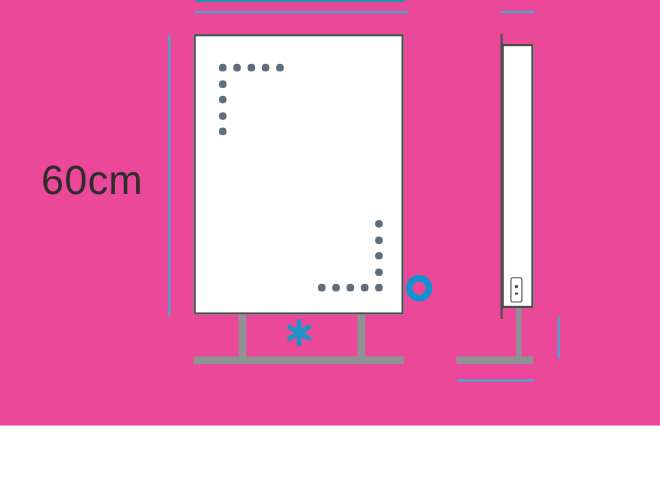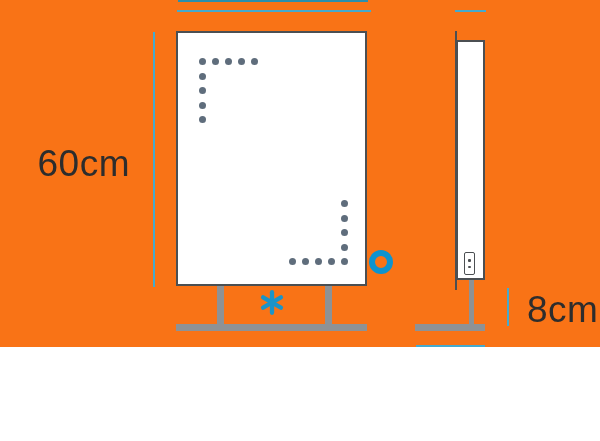--- a/index.html
+++ b/index.html
@@ -1,20 +1,20 @@
 <!DOCTYPE html>
 <html style="--dimension_cyan: #45AACD; --crop_line_teal: #2B8FAE; --marker_blue: #0E93CE; --outline_dark: #4B4F52; --hardware_gray: #8E9295; --dot_slate: #5F6D7C; --text_dark: #2D2D2D;"><head>
 <meta charset="utf-8">
 <style>
   html, body { margin: 0; padding: 0; background: #ffffff; }
   #canvas {
     position: relative;
     width: 600px;
-    height: 347px;
-    background: #f97316;
+    height: 387px;
+    background: #ec4899;
     overflow: hidden;
     font-family: "Liberation Sans", sans-serif;
   }
   .abs { position: absolute; }
 
   
   .dim-line { background: var(--dimension_cyan, #45AACD); }
 
   
   #front-outline {
@@ -139,17 +139,16 @@
   <div class="abs" id="side-body"></div>
   <div class="abs" id="side-panel-line"></div>
   <div class="abs" id="switch-icon">
     <div class="switch-dot"></div>
     <div class="switch-dot"></div>
   </div>
   <div class="abs hardware" id="side-leg"></div>
   <div class="abs hardware" id="side-base"></div>
 
   <div class="abs dim-line" id="leg-height-dim-line"></div>
-  <div class="abs dim-label" id="leg-height-label">8cm</div>
 
   <div class="abs dim-line" id="depth-dim-line"></div>
 
 </div>
 
 </body></html>

